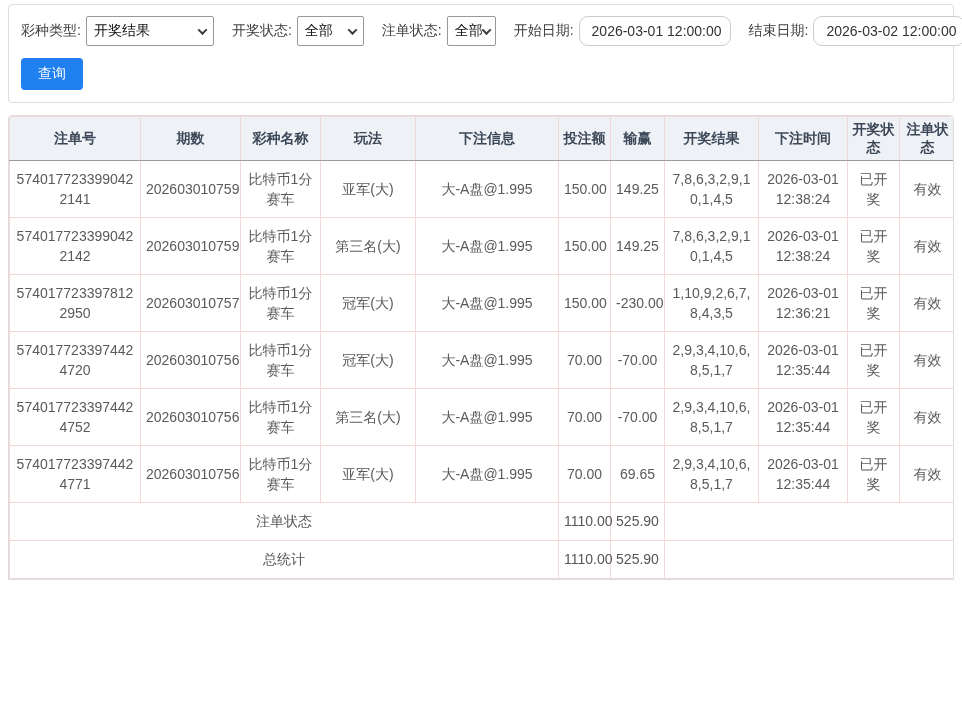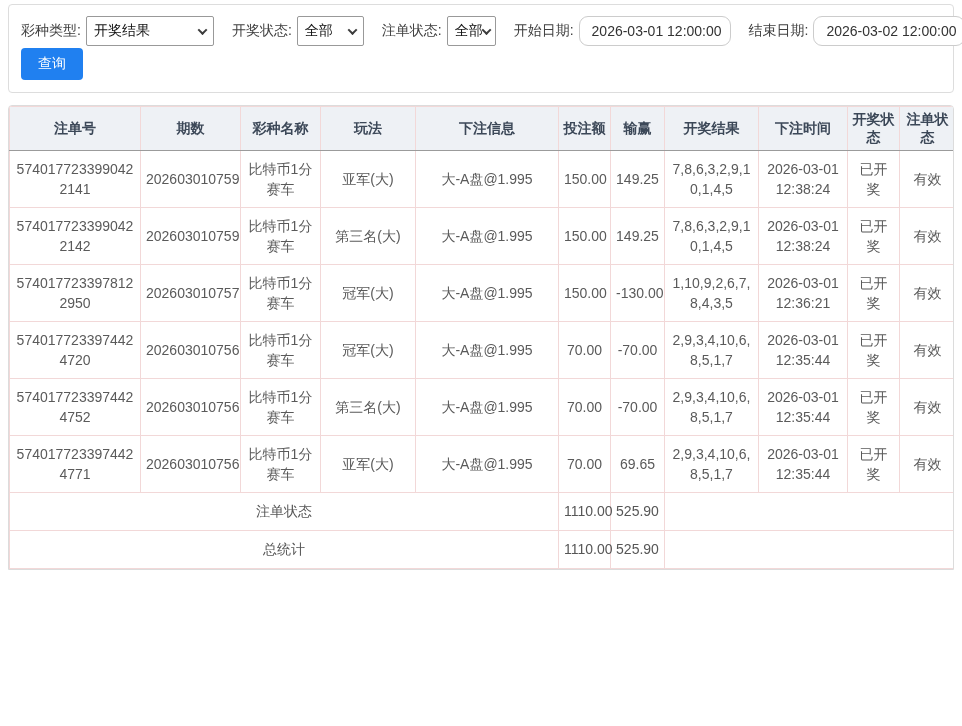--- a/index.html
+++ b/index.html
@@ -33,21 +33,21 @@
   .sel-lottery { width: 128px; }
   .sel-draw   { width: 67px; }
   .sel-order  { width: 49px; }
   .dateinput {
     width: 152px; height: 30px;
     border: 1px solid #ccc; border-radius: 9px;
     font-size: 14px; color: #333; text-align: right;
     padding: 0 8px;
     font-family: "Liberation Sans","DejaVu Sans",sans-serif;
   }
-  .btn-row { margin-top: 2px; }
+  .btn-row { margin-top: 12px; }
   .query-btn {
     background: #2080f0; color: #fff;
     border: none; border-radius: 4px;
     font-size: 14px; padding: 7px 17px;
     cursor: pointer;
     font-family: "Liberation Sans","DejaVu Sans",sans-serif;
   }
 
   
   .table-wrap {
@@ -172,21 +172,21 @@
           <td class="cell-draw-status">已开奖</td>
           <td class="cell-order-status">有效</td>
         </tr>
         <tr>
           <td class="cell-order-id">5740177233978122950</td>
           <td class="cell-period">202603010757</td>
           <td class="cell-lottery-name">比特币1分赛车</td>
           <td class="cell-play-type">冠军(大)</td>
           <td class="cell-bet-info">大-A盘@1.995</td>
           <td class="cell-bet-amount">150.00</td>
-          <td class="cell-win-loss">-130.00</td>
+          <td class="cell-win-loss">-230.00</td>
           <td class="cell-draw-result">1,10,9,2,6,7,8,4,3,5</td>
           <td class="cell-bet-time">2026-03-01 12:36:21</td>
           <td class="cell-draw-status">已开奖</td>
           <td class="cell-order-status">有效</td>
         </tr>
         <tr>
           <td class="cell-order-id">5740177233974424720</td>
           <td class="cell-period">202603010756</td>
           <td class="cell-lottery-name">比特币1分赛车</td>
           <td class="cell-play-type">冠军(大)</td>

